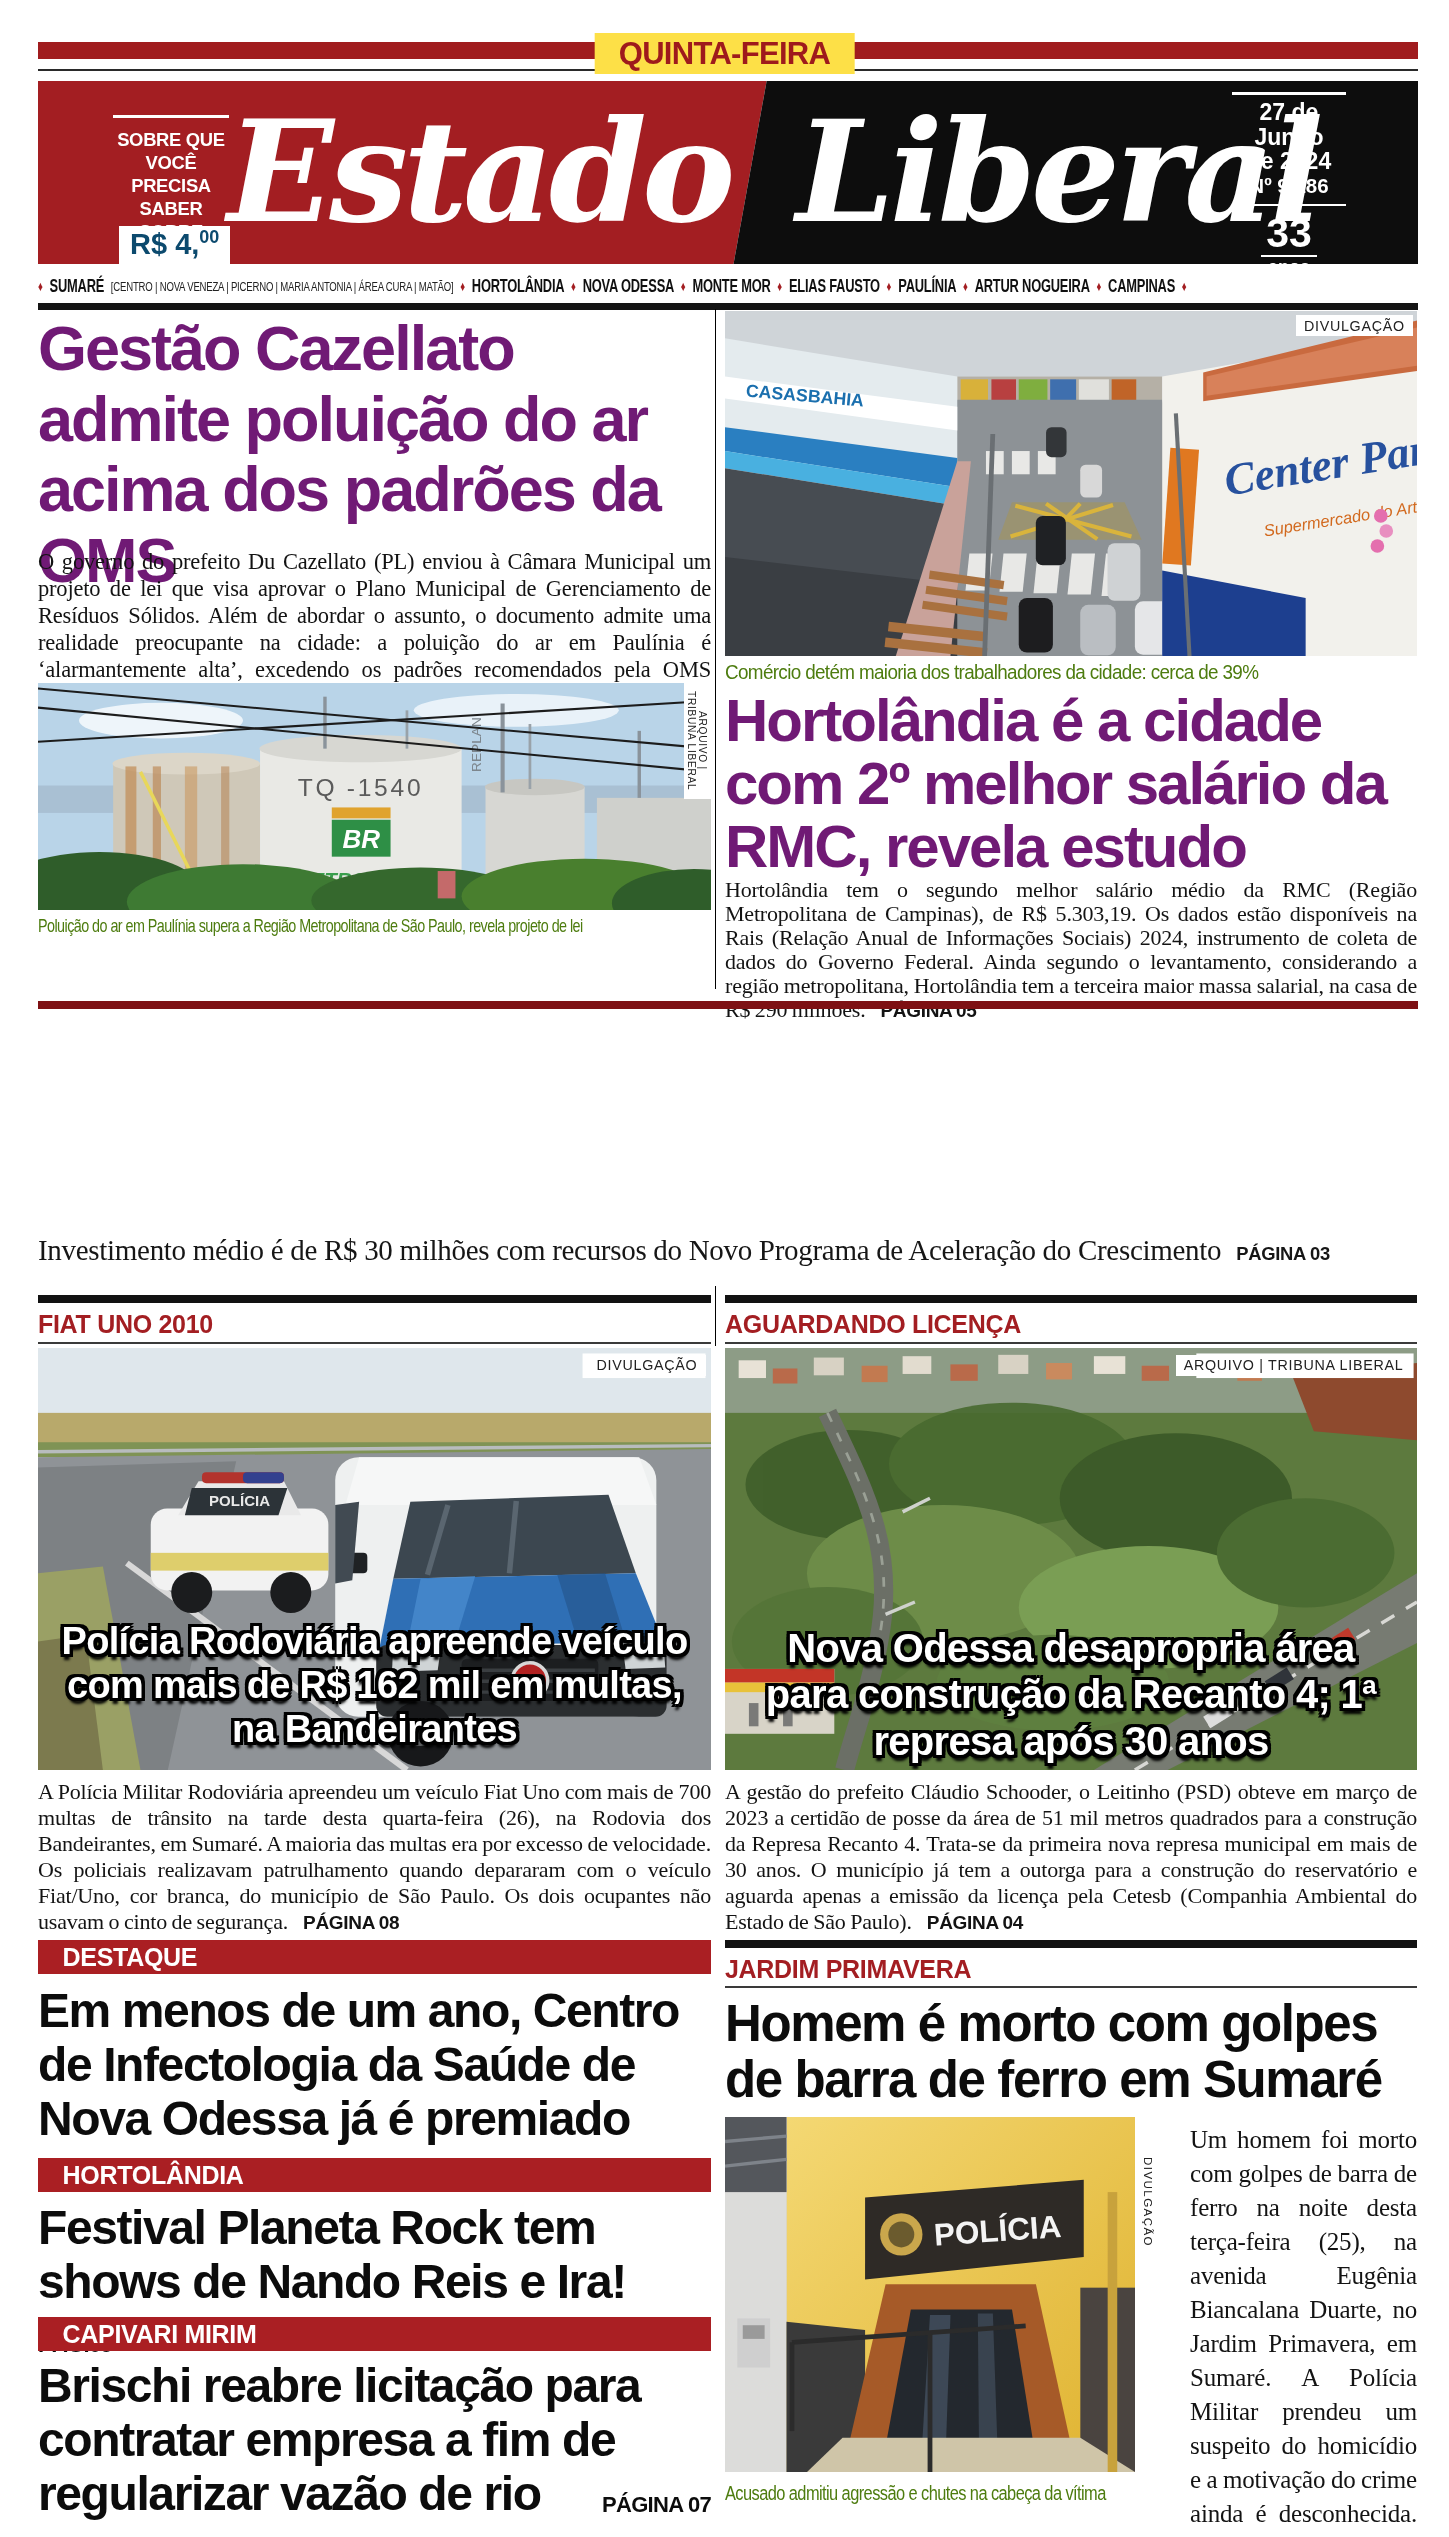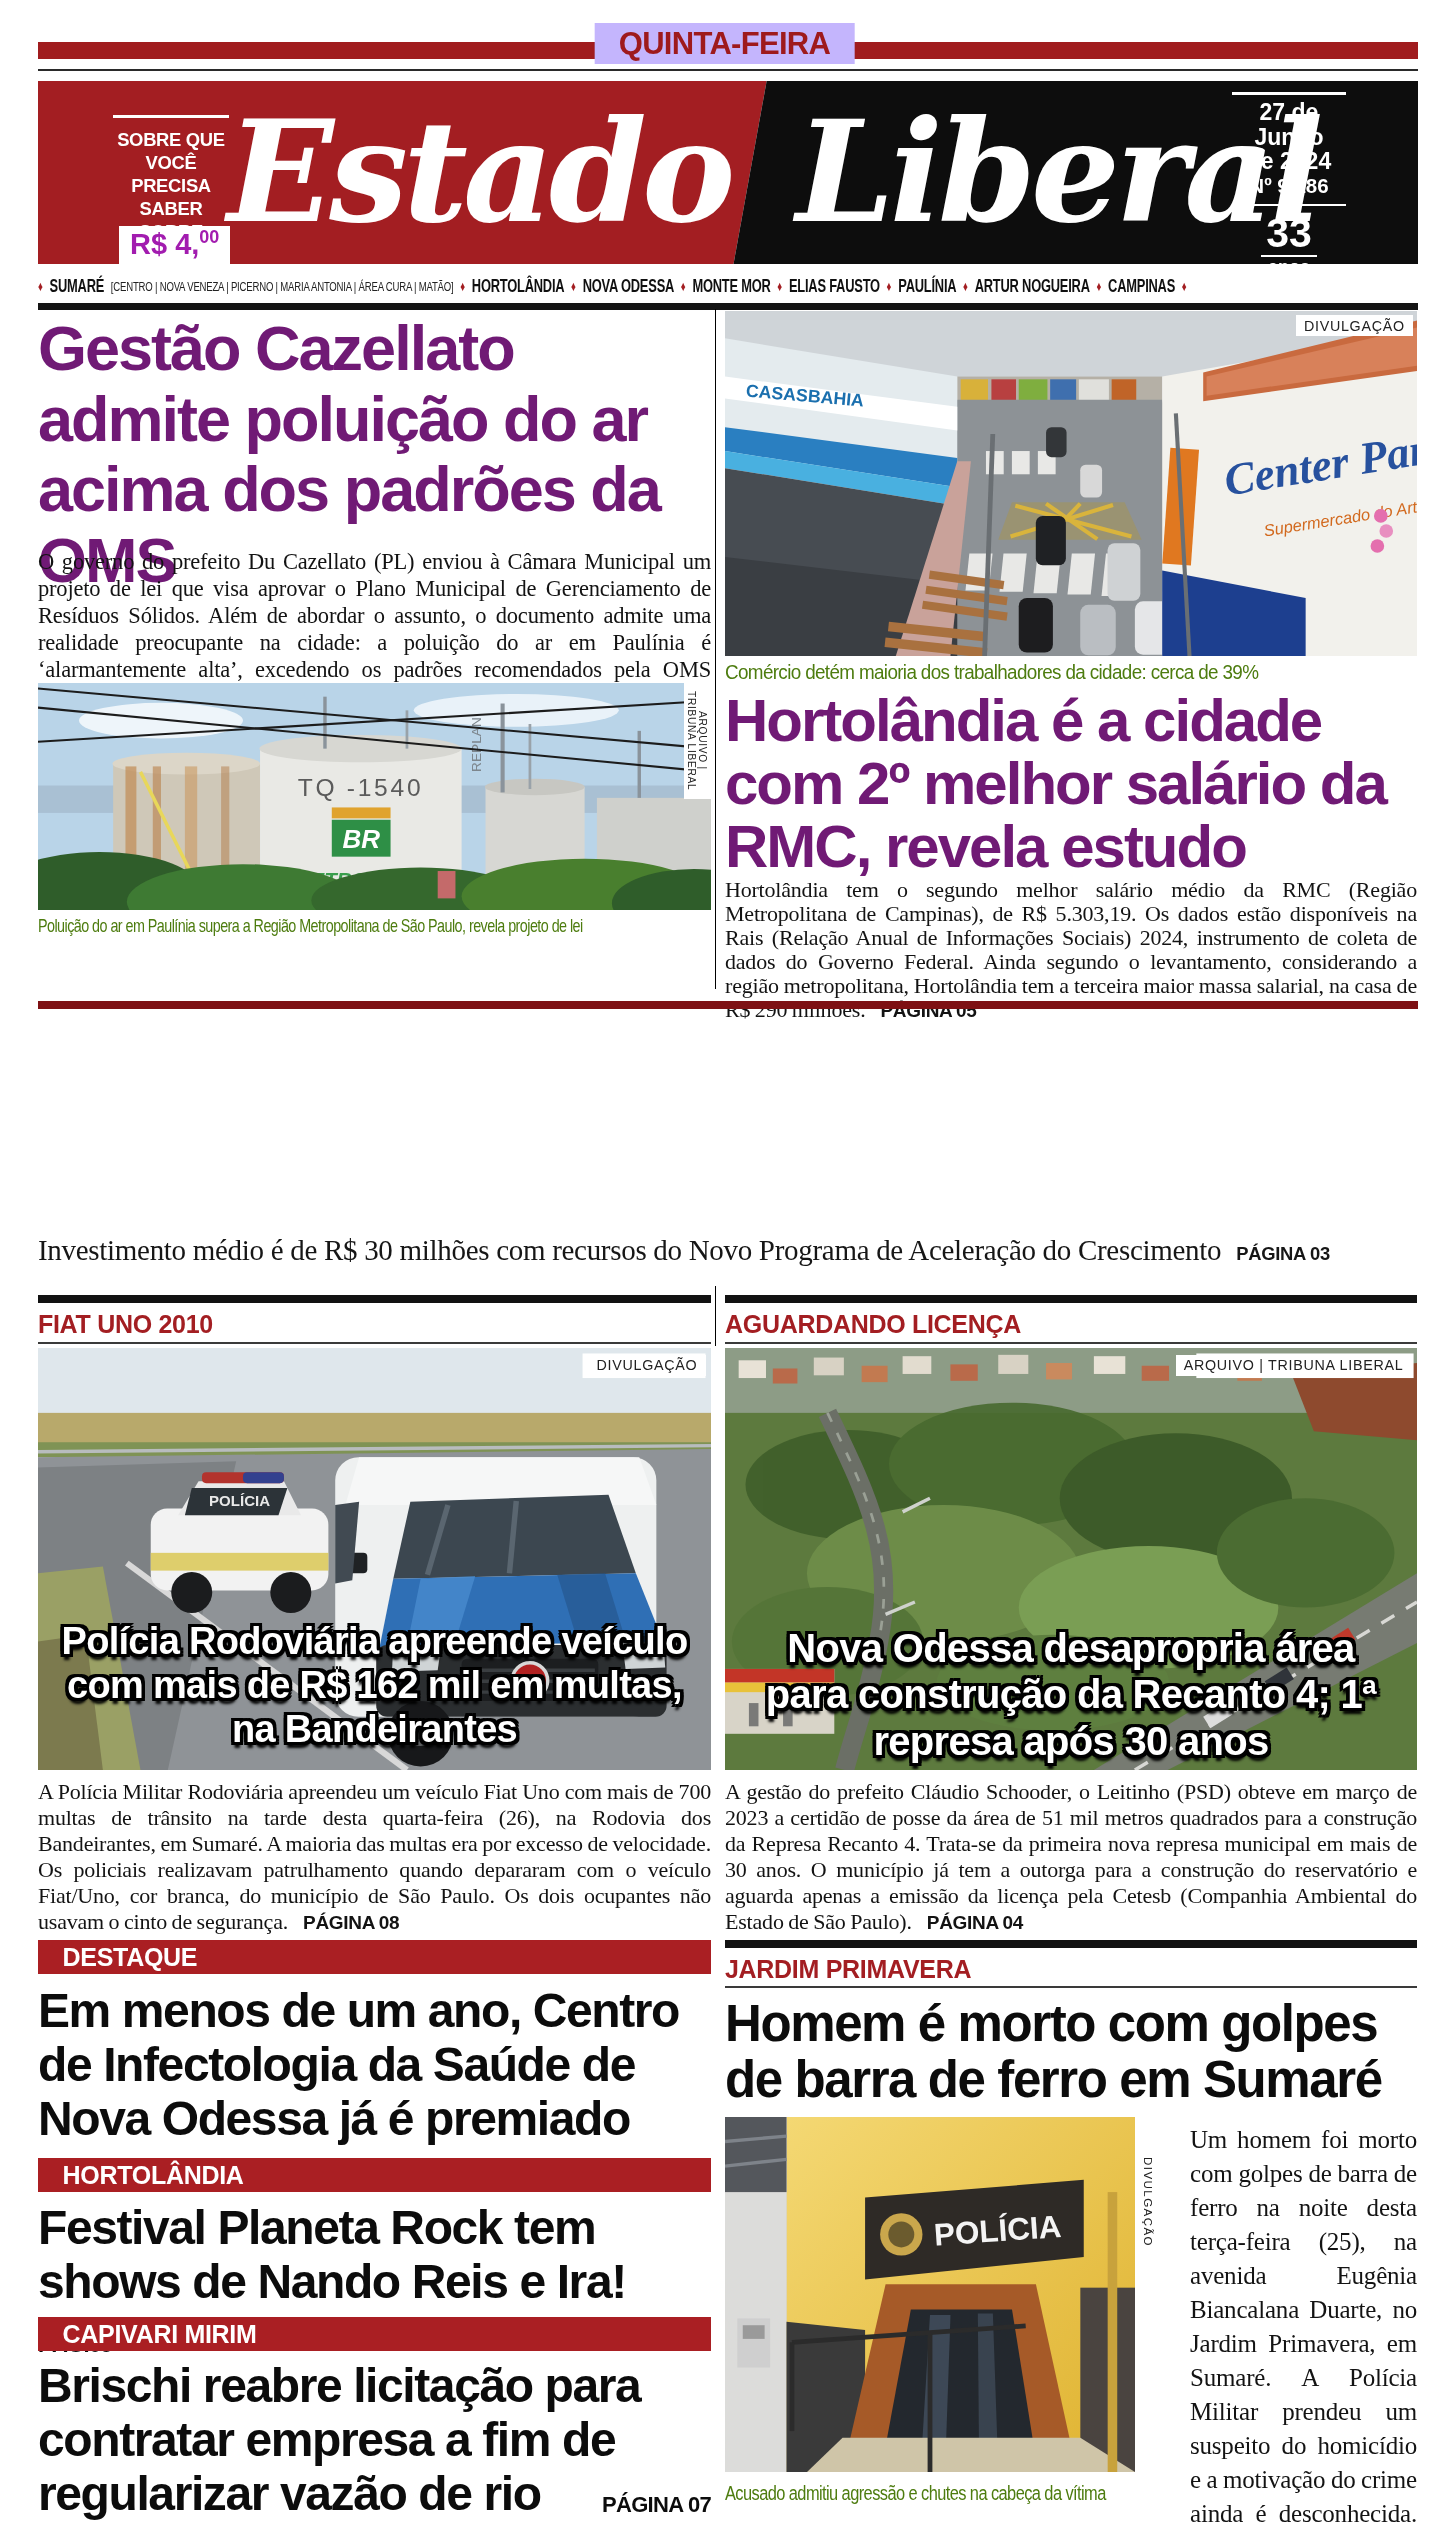--- a/index.html
+++ b/index.html
@@ -3,35 +3,35 @@
 <meta charset="utf-8">
 <style>
   html,body{margin:0;padding:0;background:#9a9a9a;}
   .page{position:relative;width:1449px;height:2538px;background:#ffffff;overflow:hidden;
         font-family:"Liberation Sans","DejaVu Sans",sans-serif;color:#121212;}
   .abs{position:absolute;}
 
   
   .topbar{left:38px;top:42px;width:1380px;height:17px;background:#a01c1e;}
   .topbar-line{left:38px;top:69px;width:1380px;height:2px;background:#2a2a2a;z-index:1;}
-  .weekday-box{left:50%;top:23px;transform:translateX(-50%);background:#c4b5fd;padding:2.7px 24.6px;z-index:2;}
+  .weekday-box{left:50%;top:33px;transform:translateX(-50%);background:#fde047;padding:2.7px 24.6px;z-index:2;}
   .weekday{font-weight:bold;font-size:31px;letter-spacing:-0.7px;color:#9e1a1c;white-space:nowrap;}
 
   
   .masthead{left:38px;top:81px;width:1380px;height:183px;}
   .mast-red{position:absolute;inset:0;background:#a31e22;clip-path:polygon(0 0,52.8% 0,50.4% 100%,0 100%);}
   .mast-black{position:absolute;inset:0;background:#0d0d0d;clip-path:polygon(52.8% 0,100% 0,100% 100%,50.4% 100%);}
   .mast-title{position:absolute;top:4.1px;height:175px;line-height:175px;text-align:center;color:#fff;
       font-family:"DejaVu Serif","Liberation Serif",serif;font-style:italic;font-weight:bold;
       font-size:140px;letter-spacing:-4.8px;white-space:nowrap;}
   .title-tribuna{left:161px;width:560px;}
   .title-liberal{left:758px;width:444px;}
   .tagline{position:absolute;left:75px;top:34px;width:116px;border-top:3.4px solid #fff;border-bottom:3.4px solid #fff;
       padding:9.6px 0;text-align:center;color:#fff;font-weight:bold;font-size:18.4px;line-height:23px;letter-spacing:-0.3px;}
-  .price{position:absolute;left:81px;top:145px;background:#fff;color:#a21caf;font-weight:bold;
+  .price{position:absolute;left:81px;top:145px;background:#fff;color:#0c4a6e;font-weight:bold;
       font-size:29px;padding:1.4px 11px 4.1px;white-space:nowrap;}
   .price sup{font-size:18px;vertical-align:super;}
   .dateblock{position:absolute;left:1190px;top:11px;width:122px;text-align:center;color:#fff;}
   .dateblock .rule{height:2.7px;background:#fff;margin:0 4.1px;}
   .date-line{font-weight:bold;font-size:23px;line-height:24.6px;}
   .edition{font-weight:bold;font-size:20.5px;line-height:23px;margin-bottom:4.1px;}
   .years-num{display:inline-block;font-weight:bold;font-size:41px;line-height:42px;border-bottom:2.7px solid #fff;padding:0 5.5px 1.4px;margin-top:5.5px;}
   .years-label{font-weight:bold;font-size:18px;line-height:20.5px;}
 
   

